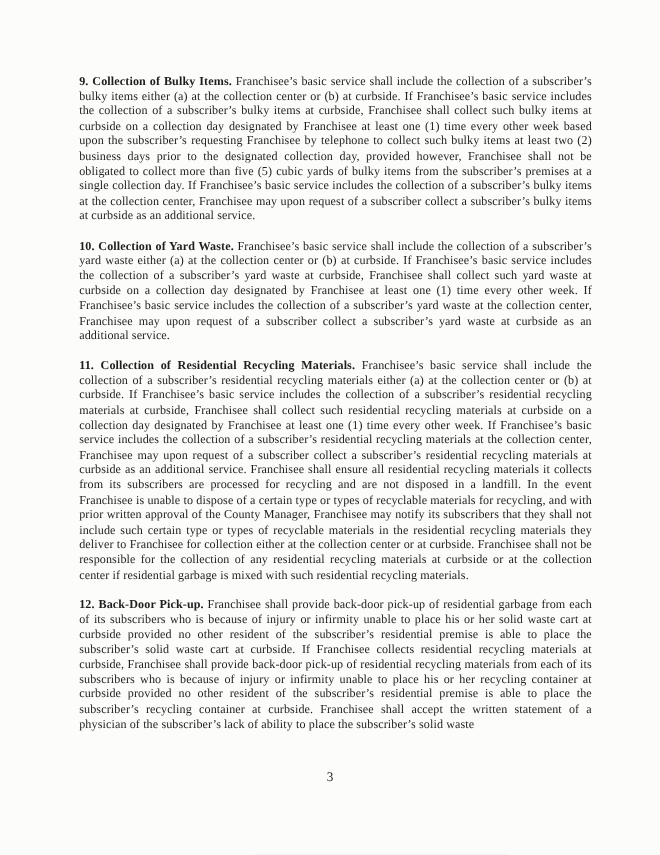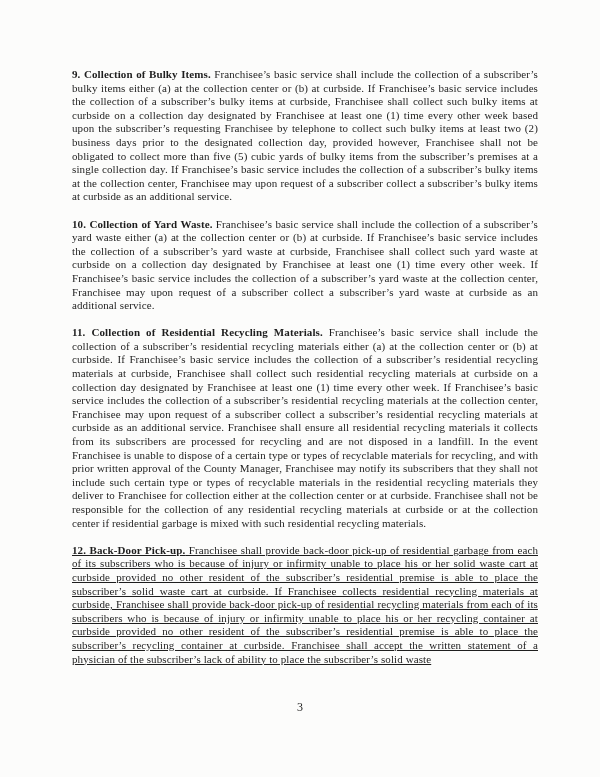--- a/index.html
+++ b/index.html
@@ -26,21 +26,20 @@
   .doc-paragraph {
     margin: 0 0 13.6px 0;
     font-size: 11px;
     line-height: 13.6px;
     text-align: justify;
     text-justify: inter-word;
     letter-spacing: 0.1px;
   }
   .doc-paragraph:last-of-type {
     margin-bottom: 0;
-    text-decoration: underline;
   }
   .para-heading {
     font-weight: bold;
   }
   .page-footer {
     position: absolute;
     top: 697px;
     left: 0;
     width: 600px;
     text-align: center;

